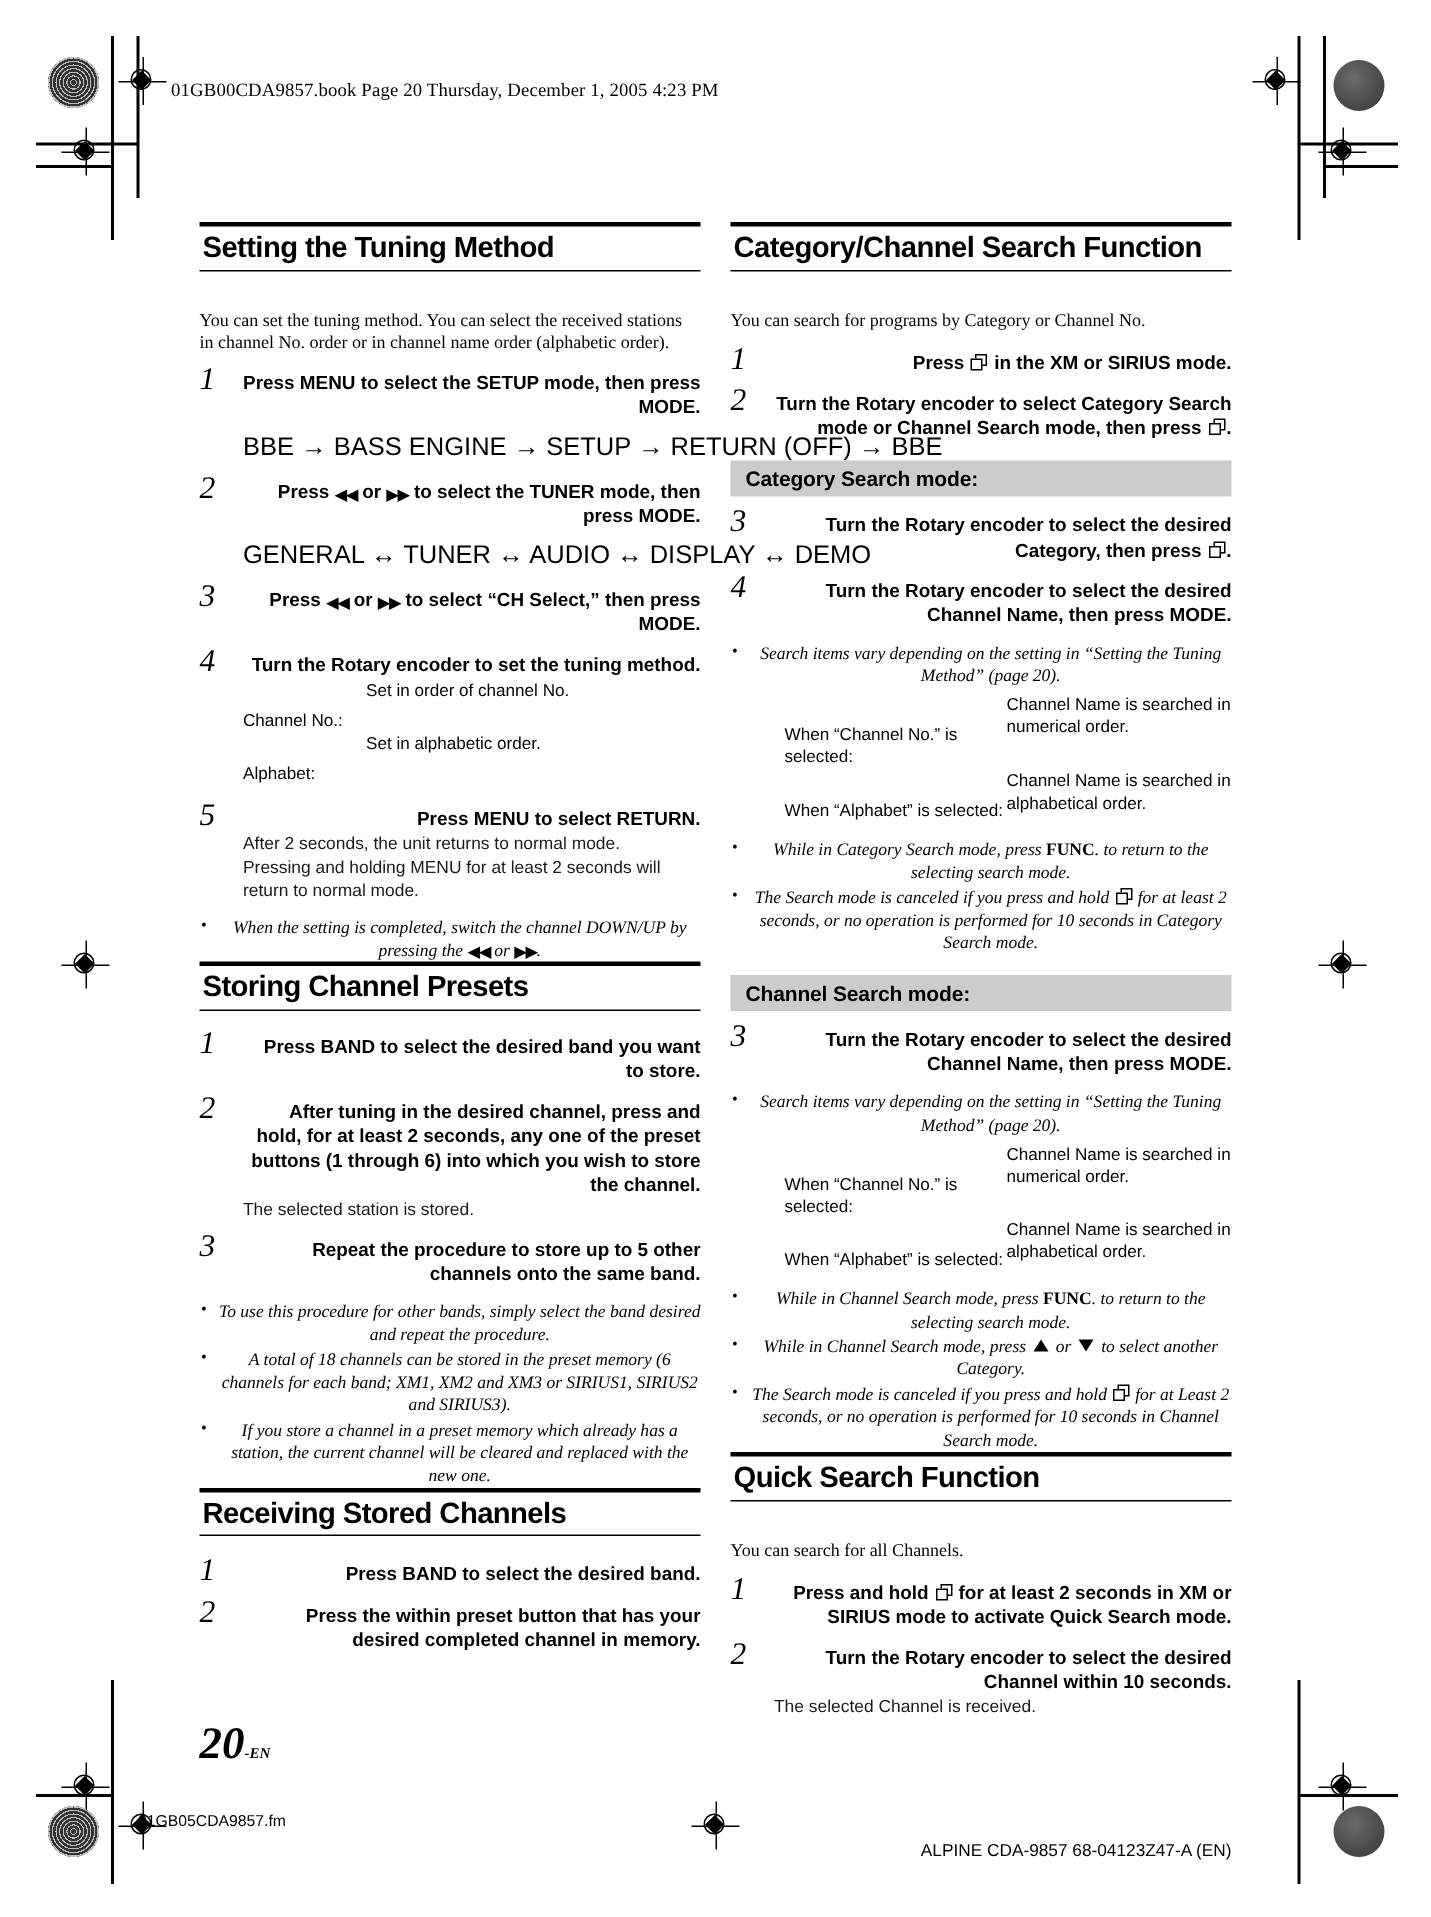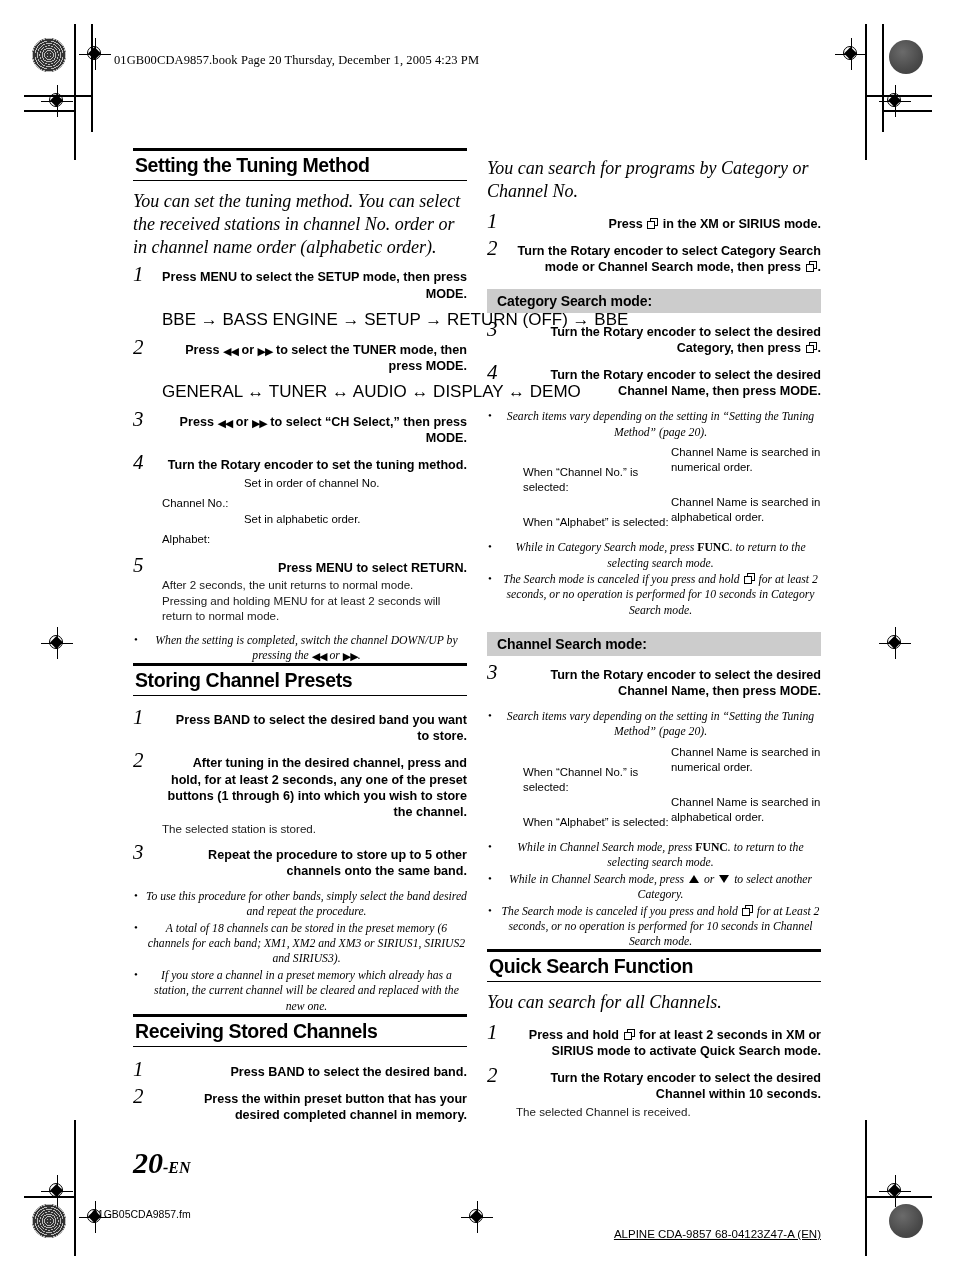--- a/index.html
+++ b/index.html
@@ -81,25 +81,24 @@
     font-size: 19.5px;
     letter-spacing: -0.4px;
     border-top: 3px solid #000;
     border-bottom: 1.4px solid #000;
     padding: 4px 0 3px 2px;
     line-height: 1.12;
   }
   .sec-gap-top { margin-top: 22px; }
 
   p.intro {
-    margin: 9px 0 0 0;
+    margin: 25px 0 0 0;
     font-family: "Liberation Serif", serif;
-    font-size: 18px;
+    font-size: 12px;
     line-height: 1.27;
-    font-style: italic;
   }
 
   .steps { margin-top: 11px; }
 
   .step {
     position: relative;
     padding-left: 29px;
     margin-top: 11px;
   }
   .step:first-child { margin-top: 0; }
@@ -223,37 +222,36 @@
   .pagenum {
     position: absolute;
     left: 133px; top: 1148px;
     font-family: "Liberation Serif", serif;
     font-style: italic;
     font-weight: bold;
     font-size: 30px;
     line-height: 1;
   }
   .pagenum .suffix {
-    font-size: 16px;
+    font-size: 10px;
     font-style: italic;
     font-weight: bold;
   }
 
   .footer-left {
     position: absolute;
     left: 92px; top: 1208px;
     font-family: "Liberation Sans", sans-serif;
     font-size: 10.5px;
   }
   .footer-right {
     position: absolute;
     right: 133px; top: 1228px;
     font-family: "Liberation Sans", sans-serif;
     font-size: 11.5px;
-    text-decoration: underline;
   }
 </style>
 </head>
 <body>
 
 <div>
 
   <div class="mark-line" style="left:74px; top:24px; width:1.5px; height:136px;"></div>
   <div class="mark-line" style="left:91px; top:24px; width:1.5px; height:108px;"></div>
   <div class="mark-line" style="left:24px; top:95px; width:68px; height:1.5px;"></div>
@@ -428,20 +426,21 @@
       <div class="step">
         <div class="num">2</div>
         <div class="body"><span>Press the within </span><b class="kw">preset button</b><span> that has your desired completed channel in memory.</span></div>
       </div>
     </div>
 
   </div>
 
   <div class="col col-right">
 
+    <h2 class="section">Category/Channel Search Function</h2>
 
     <p class="intro">You can search for programs by Category or Channel No.</p>
 
     <div class="steps" style="margin-top:13px;">
       <div class="step">
         <div class="num">1</div>
         <div class="body"><span>Press </span><span class="func-ico"><i class="back"></i><i class="front"></i></span><span> in the XM or SIRIUS mode.</span></div>
       </div>
 
       <div class="step">

